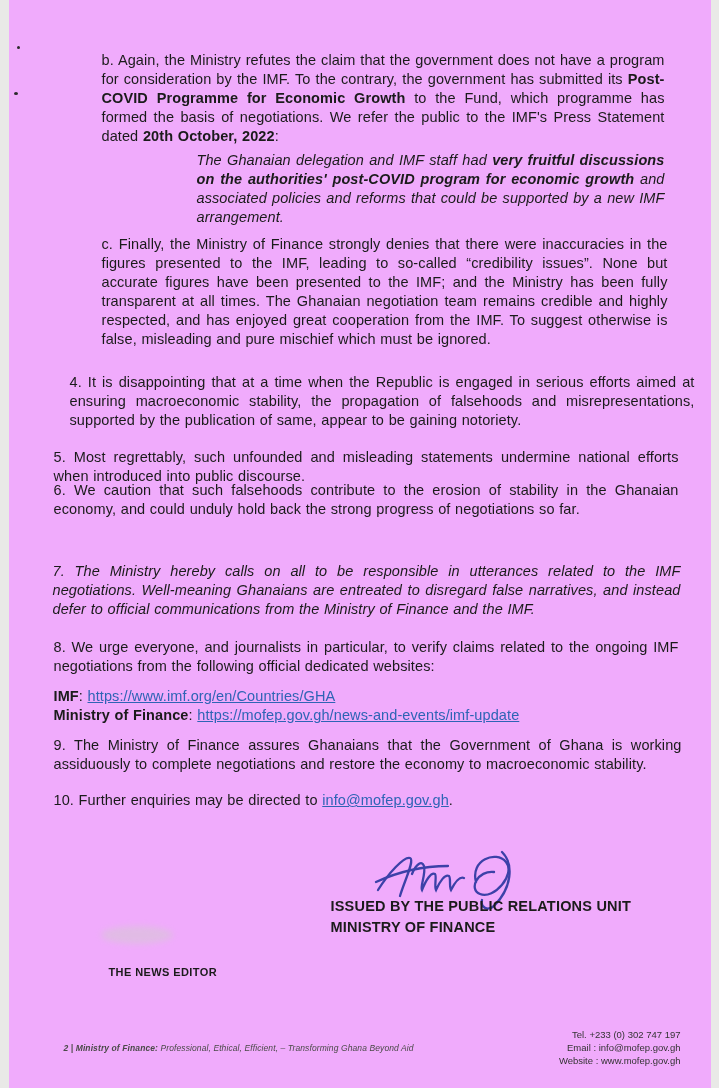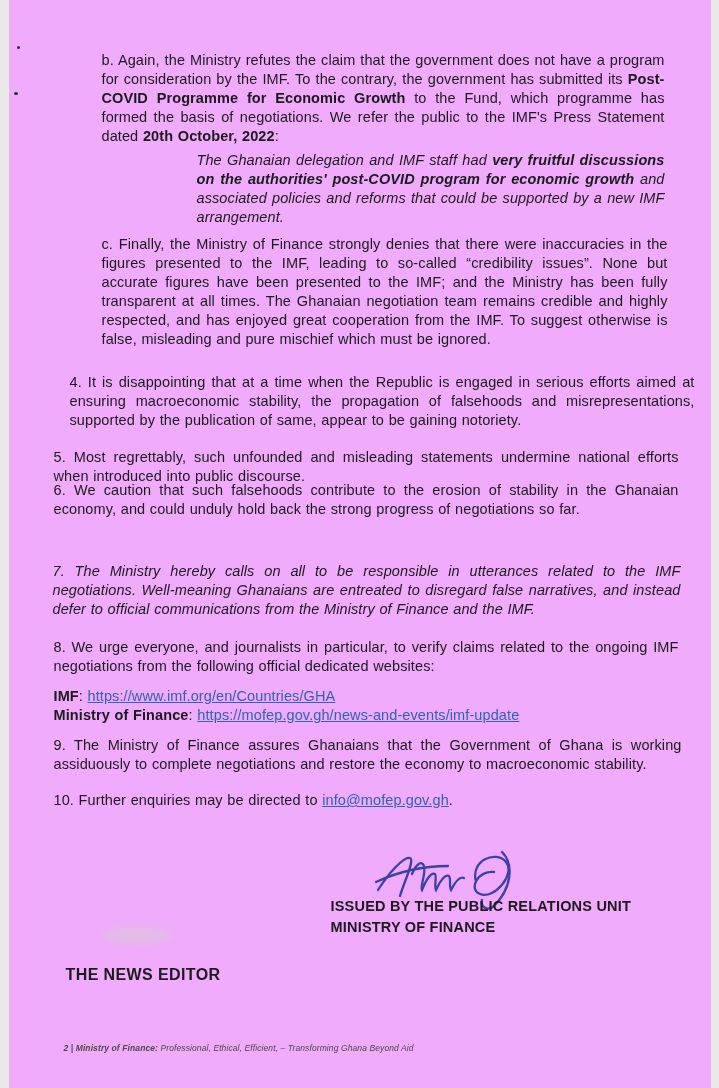--- a/index.html
+++ b/index.html
@@ -19,21 +19,21 @@
   .seg-i { font-style:italic; }
   .seg-link { color:var(--link-color,#2e64b5); text-decoration:underline; cursor:pointer; }
   .link-line { white-space:nowrap; }
   .link-label { font-weight:700; }
   .issued {
     position:absolute; text-align:left;
     font-weight:700; font-size:14.5px; line-height:21px;
     letter-spacing:0.2px;
   }
   .news-editor {
-    position:absolute; font-weight:700; font-size:16px; letter-spacing:0.4px;
+    position:absolute; font-weight:700; font-size:11px; letter-spacing:0.4px;margin-left:43px;
   }
   .signature { position:absolute; }
   .footer-left {
     position:absolute; font-size:8.5px; font-style:italic; color:#4a4a48;
     letter-spacing:0.1px;
   }
   .footer-left .seg-b { font-weight:700;margin-left:25px; }
   .footer-right {
     position:absolute; font-size:9.5px; color:#333; text-align:right; line-height:13px;
   }
@@ -93,14 +93,19 @@
 
   <div class="issued" style="left:322px; top:896px; width:350px;">
     <div>ISSUED BY THE PUBLIC RELATIONS UNIT</div>
     <div>MINISTRY OF FINANCE</div>
   </div>
 
   <div class="news-editor" style="left:57px; top:966px;">THE NEWS EDITOR</div>
 
   <div class="footer-left" style="left:30px; top:1043px; width:400px;"><span class="seg-b">2 | Ministry of Finance:</span><span> Professional, Ethical, Efficient, – Transforming Ghana Beyond Aid</span></div>
 
+  <div class="footer-right" style="right:30px; top:1028px; width:220px;">
+    <div>Tel. +233 (0) 302 747 197</div>
+    <div>Email : info@mofep.gov.gh</div>
+    <div>Website : www.mofep.gov.gh</div>
+  </div>
 
 </div>
 
 </body></html>

